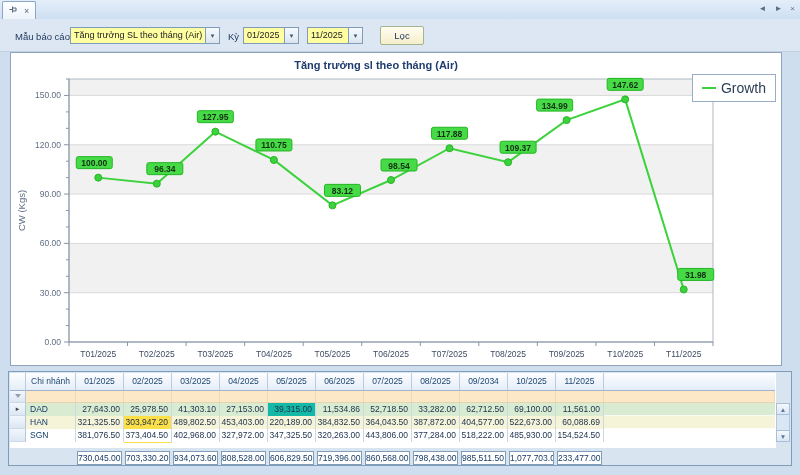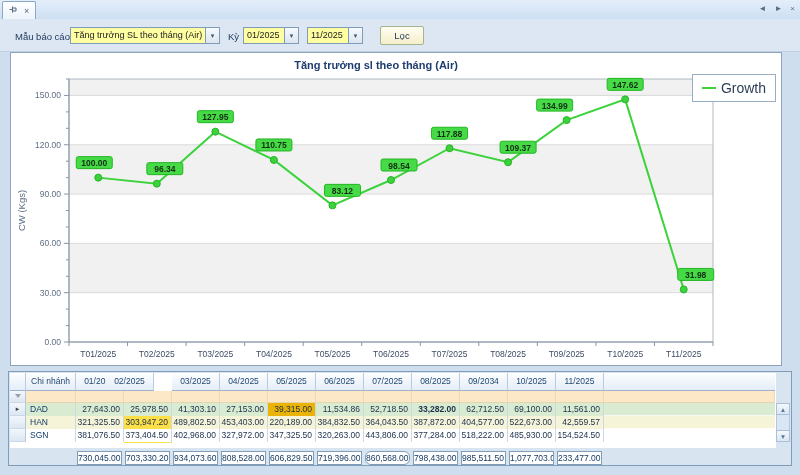--- a/index.html
+++ b/index.html
@@ -188,21 +188,21 @@
         <rect x="666.7272727272727" y="215.432875" width="36" height="12" rx="2" fill="#47da47" stroke="#23b523"></rect>
         <text x="684.7272727272727" y="224.932875" text-anchor="middle" class="plabel">31.98</text>
       </svg>
   </div>
 
   <div class="table-panel" id="table-panel">
     <div class="gridbg"></div>
   <div class="gc hcell" style="left: 1px; top: 1px; width: 16px; height: 18px;"></div>
       <div class="gc hcell" style="left: 17px; top: 1px; width: 50px; height: 18px;">Chi nhánh</div>
       <div class="gc hcell" style="left: 67px; top: 1px; width: 48px; height: 18px;">01/2025</div>
-      <div class="gc hcell" style="left: 97px; top: 1px; width: 48px; height: 18px;">02/2025</div>
+      <div class="gc hcell" style="left: 115px; top: 1px; width: 48px; height: 18px;">02/2025</div>
       <div class="gc hcell" style="left: 163px; top: 1px; width: 48px; height: 18px;">03/2025</div>
       <div class="gc hcell" style="left: 211px; top: 1px; width: 48px; height: 18px;">04/2025</div>
       <div class="gc hcell" style="left: 259px; top: 1px; width: 48px; height: 18px;">05/2025</div>
       <div class="gc hcell" style="left: 307px; top: 1px; width: 48px; height: 18px;">06/2025</div>
       <div class="gc hcell" style="left: 355px; top: 1px; width: 48px; height: 18px;">07/2025</div>
       <div class="gc hcell" style="left: 403px; top: 1px; width: 48px; height: 18px;">08/2025</div>
       <div class="gc hcell" style="left: 451px; top: 1px; width: 48px; height: 18px;">09/2034</div>
       <div class="gc hcell" style="left: 499px; top: 1px; width: 48px; height: 18px;">10/2025</div>
       <div class="gc hcell" style="left: 547px; top: 1px; width: 48px; height: 18px;">11/2025</div>
       <div class="gc hcell" style="left: 595px; top: 1px; width: 171px; height: 18px; border-right: none;"></div>
@@ -222,41 +222,41 @@
       <div class="gc fcell" style="left: 451px; top: 19px; width: 48px; height: 12px;"></div>
       <div class="gc fcell" style="left: 499px; top: 19px; width: 48px; height: 12px;"></div>
       <div class="gc fcell" style="left: 547px; top: 19px; width: 48px; height: 12px;"></div>
       <div class="gc selcell" style="left: 1px; top: 31px; width: 16px; height: 13px;">▸</div>
       <div class="gc rband" style="left: 17px; top: 31px; width: 749px; height: 13px; background: rgb(217, 236, 210);"></div>
       <div class="gc ncell" style="left: 17px; top: 31px; width: 50px; height: 13px; background: rgb(217, 236, 210);">DAD</div>
       <div class="gc vcell" style="left: 67px; top: 31px; width: 48px; height: 13px; background: rgb(217, 236, 210);">27,643.00</div>
       <div class="gc vcell" style="left: 115px; top: 31px; width: 48px; height: 13px; background: rgb(217, 236, 210);">25,978.50</div>
       <div class="gc vcell" style="left: 163px; top: 31px; width: 48px; height: 13px; background: rgb(217, 236, 210);">41,303.10</div>
       <div class="gc vcell" style="left: 211px; top: 31px; width: 48px; height: 13px; background: rgb(217, 236, 210); text-align: right;">27,153.00</div>
-      <div class="gc vcell" style="left: 259px; top: 31px; width: 48px; height: 14px; background: #eab308;">39,315.00</div>
+      <div class="gc vcell" style="left: 259px; top: 31px; width: 48px; height: 14px; background: #14b8a6;">39,315.00</div>
       <div class="gc vcell" style="left: 307px; top: 31px; width: 48px; height: 13px; background: rgb(217, 236, 210);">11,534.86</div>
       <div class="gc vcell" style="left: 355px; top: 31px; width: 48px; height: 13px; background: rgb(217, 236, 210);">52,718.50</div>
-      <div class="gc vcell" style="left: 403px; top: 31px; width: 48px; height: 13px; background: rgb(217, 236, 210); font-weight: bold;">33,282.00</div>
+      <div class="gc vcell" style="left: 403px; top: 31px; width: 48px; height: 13px; background: rgb(217, 236, 210);">33,282.00</div>
       <div class="gc vcell" style="left: 451px; top: 31px; width: 48px; height: 13px; background: rgb(217, 236, 210);">62,712.50</div>
       <div class="gc vcell" style="left: 499px; top: 31px; width: 48px; height: 13px; background: rgb(217, 236, 210);">69,100.00</div>
       <div class="gc vcell" style="left: 547px; top: 31px; width: 48px; height: 13px; background: rgb(217, 236, 210);">11,561.00</div>
       <div class="gc selcell" style="left: 1px; top: 44px; width: 16px; height: 13px;"></div>
       <div class="gc rband" style="left: 17px; top: 44px; width: 749px; height: 13px; background: rgb(245, 243, 216);"></div>
       <div class="gc ncell" style="left: 17px; top: 44px; width: 50px; height: 13px; background: rgb(245, 243, 216);">HAN</div>
       <div class="gc vcell" style="left: 67px; top: 44px; width: 48px; height: 13px; background: rgb(245, 243, 216);">321,325.50</div>
       <div class="gc vcell" style="left: 115px; top: 44px; width: 48px; height: 27px; background: #fde047;">303,947.20</div>
       <div class="gc vcell" style="left: 163px; top: 44px; width: 48px; height: 13px; background: rgb(245, 243, 216);">489,802.50</div>
       <div class="gc vcell" style="left: 211px; top: 44px; width: 48px; height: 13px; background: rgb(245, 243, 216);">453,403.00</div>
       <div class="gc vcell" style="left: 259px; top: 44px; width: 48px; height: 13px; background: rgb(245, 243, 216);">220,189.00</div>
       <div class="gc vcell" style="left: 307px; top: 44px; width: 48px; height: 13px; background: rgb(245, 243, 216);">384,832.50</div>
       <div class="gc vcell" style="left: 355px; top: 44px; width: 48px; height: 13px; background: rgb(245, 243, 216);">364,043.50</div>
       <div class="gc vcell" style="left: 403px; top: 44px; width: 48px; height: 13px; background: rgb(245, 243, 216);">387,872.00</div>
       <div class="gc vcell" style="left: 451px; top: 44px; width: 48px; height: 13px; background: rgb(245, 243, 216);">404,577.00</div>
       <div class="gc vcell" style="left: 499px; top: 44px; width: 48px; height: 13px; background: rgb(245, 243, 216);">522,673.00</div>
-      <div class="gc vcell" style="left: 547px; top: 44px; width: 48px; height: 13px; background: rgb(245, 243, 216);">42,559.57</div>
+      <div class="gc vcell" style="left: 547px; top: 44px; width: 48px; height: 13px; background: rgb(245, 243, 216);">60,088.69</div>
       <div class="gc selcell" style="left: 1px; top: 57px; width: 16px; height: 13px;"></div>
       <div class="gc rband" style="left: 17px; top: 57px; width: 749px; height: 13px; background: rgb(255, 255, 255);"></div>
       <div class="gc ncell" style="left: 17px; top: 57px; width: 50px; height: 13px; background: rgb(255, 255, 255);">SGN</div>
       <div class="gc vcell" style="left: 67px; top: 57px; width: 48px; height: 13px; background: rgb(255, 255, 255);">381,076.50</div>
       <div class="gc vcell" style="left: 115px; top: 57px; width: 48px; height: 13px; background: rgb(255, 255, 255);">373,404.50</div>
       <div class="gc vcell" style="left: 163px; top: 57px; width: 48px; height: 13px; background: rgb(255, 255, 255);">402,968.00</div>
       <div class="gc vcell" style="left: 211px; top: 57px; width: 48px; height: 13px; background: rgb(255, 255, 255);">327,972.00</div>
       <div class="gc vcell" style="left: 259px; top: 57px; width: 48px; height: 13px; background: rgb(255, 255, 255);">347,325.50</div>
       <div class="gc vcell" style="left: 307px; top: 57px; width: 48px; height: 13px; background: rgb(255, 255, 255);">320,263.00</div>
       <div class="gc vcell" style="left: 355px; top: 57px; width: 48px; height: 13px; background: rgb(255, 255, 255);">443,806.00</div>
@@ -266,20 +266,20 @@
       <div class="gc vcell" style="left: 547px; top: 57px; width: 48px; height: 13px; background: rgb(255, 255, 255);">154,524.50</div>
       <div class="gc strack" style="left: 767px; top: 31px; width: 14px; height: 39px;"></div>
       <div class="gc sbtn" style="left: 767px; top: 31px; width: 14px; height: 12px;">▲</div>
       <div class="gc sbtn" style="left: 767px; top: 58px; width: 14px; height: 12px;">▼</div>
       <div class="gc tbox" style="left: 68px; top: 79px; width: 45px; height: 14px;">730,045.00</div>
       <div class="gc tbox" style="left: 116px; top: 79px; width: 45px; height: 14px;">703,330.20</div>
       <div class="gc tbox" style="left: 164px; top: 79px; width: 45px; height: 14px;">934,073.60</div>
       <div class="gc tbox" style="left: 212px; top: 79px; width: 45px; height: 14px;">808,528.00</div>
       <div class="gc tbox" style="left: 260px; top: 79px; width: 45px; height: 14px;">606,829.50</div>
       <div class="gc tbox" style="left: 308px; top: 79px; width: 45px; height: 14px;">719,396.00</div>
-      <div class="gc tbox" style="left: 356px; top: 79px; width: 45px; height: 14px; border-radius: 6px;">860,568.00</div>
+      <div class="gc tbox" style="left: 356px; top: 79px; width: 45px; height: 14px;">860,568.00</div>
       <div class="gc tbox" style="left: 404px; top: 79px; width: 45px; height: 14px;">798,438.00</div>
       <div class="gc tbox" style="left: 452px; top: 79px; width: 45px; height: 14px;">985,511.50</div>
       <div class="gc tbox" style="left: 500px; top: 79px; width: 45px; height: 14px;">1,077,703.00</div>
       <div class="gc tbox" style="left: 548px; top: 79px; width: 45px; height: 14px;">233,477.00</div>
     </div>
 
 </div>
 
 </body></html>

